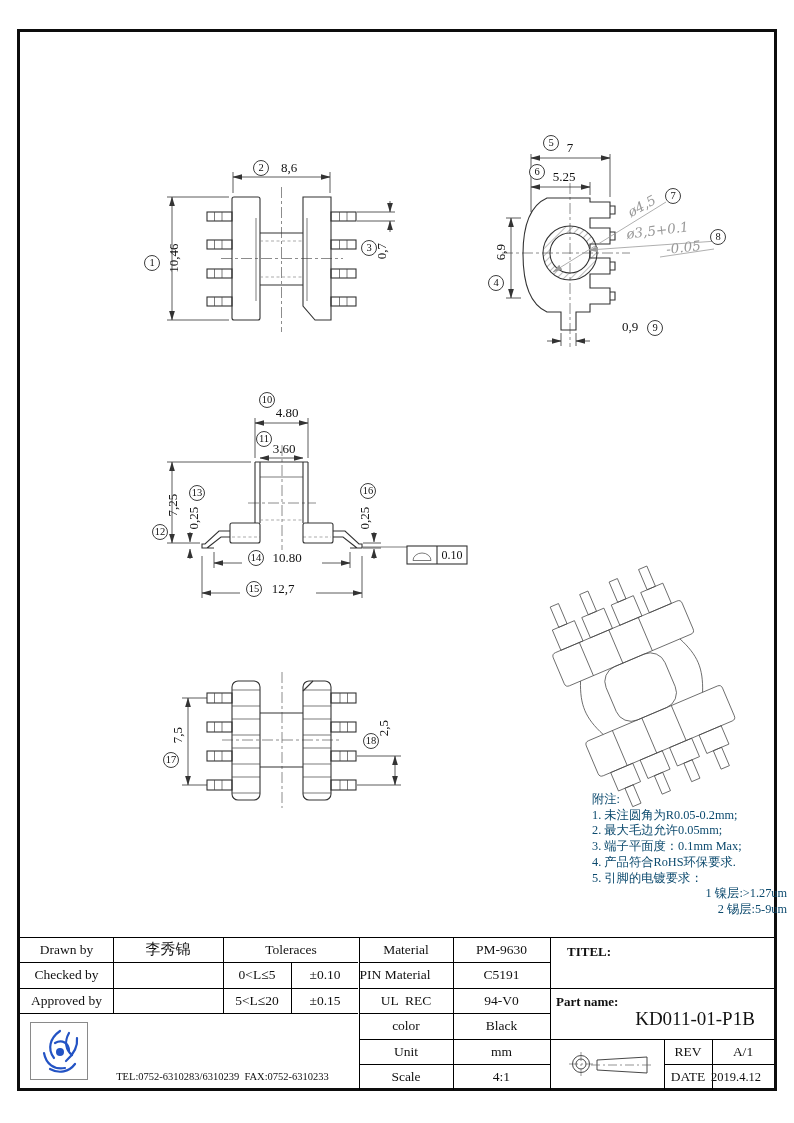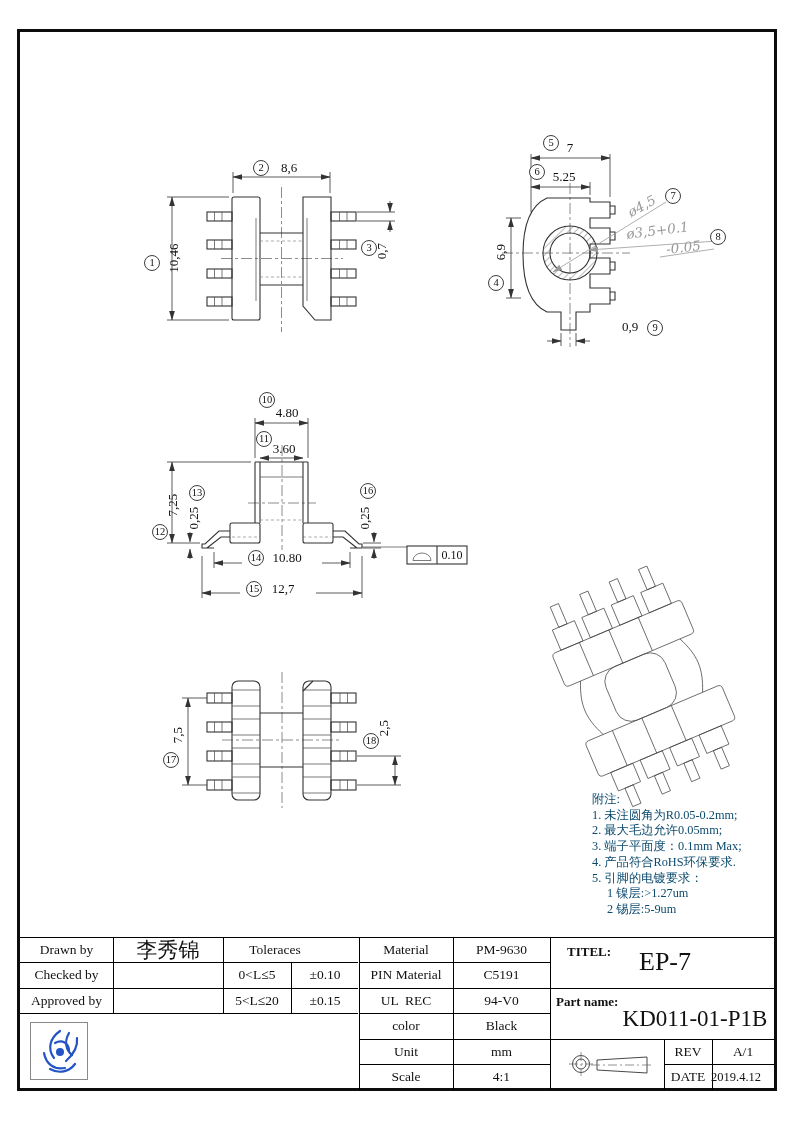--- a/index.html
+++ b/index.html
@@ -15,21 +15,21 @@
   .gy{stroke:#9a9a9a;}
   .cl{stroke:#666;stroke-width:0.75;fill:none;stroke-dasharray:11 3 3 3;}
   .hid{stroke:#888;stroke-width:0.7;fill:none;stroke-dasharray:3 2.5;}
   .dt{font:13px "Liberation Serif",serif;fill:#111;text-anchor:middle;}
   .gt{font:italic 13.5px "DejaVu Serif",serif;fill:#999;text-anchor:middle;}
   .bal circle{fill:#fff;stroke:#333;stroke-width:0.95;}
   .bal text{font:10.5px "Liberation Serif",serif;fill:#111;text-anchor:middle;}
   
   .notes{position:absolute;left:592px;top:792px;width:195px;
          font-size:12.3px;line-height:15.7px;color:#0c4a6e;}
-  .notes .ind{padding-left:15px;}
+  .notes .ind{padding-left:15px;text-align:right;}
   
   .tblock{position:absolute;left:20px;top:937px;width:754px;height:153px;border-radius:16px;}
   .cell{position:absolute;display:flex;align-items:center;justify-content:center;
         font-size:13.5px;color:#111;white-space:pre;box-sizing:border-box;}
   .cell.start{justify-content:flex-start;font-weight:bold;}
   .grid{stroke:#000;stroke-width:1;fill:none;shape-rendering:crispEdges;}
   .psym{stroke:#333;stroke-width:0.9;fill:none;}
   .pcl{stroke:#666;stroke-width:0.7;fill:none;stroke-dasharray:9 3 2 3;}
   .logo{position:absolute;left:10px;top:85px;width:58px;height:58px;
         border:1px solid #8a8a8a;box-sizing:border-box;background:#fff;}
@@ -318,60 +318,60 @@
       <g class="psym">
         <circle cx="561" cy="127" r="8.5"></circle>
           <circle cx="561" cy="127" r="5"></circle>
         <path class="pcl" d="M549,127 H573 M561,115 V139"></path>
         <path d="M577,123 L627,120 V136 L577,133 Z"></path>
         <path class="pcl" d="M571,128 H633"></path>
       </g>
     </svg>
 
     <div class="cell" style="left:0;top:0;width:93px;height:25.5px">Drawn by</div>
-    <div class="cell" style="left:93px;top:0;width:110px;height:25.5px;font-size:21px">李秀锦</div>
-    <div class="cell" style="left:187px;top:0;width:136px;height:25.5px">Toleraces</div>
+    <div class="cell" style="left:93px;top:0;width:110px;height:25.5px;font-size:15px">李秀锦</div>
+    <div class="cell" style="left:203px;top:0;width:136px;height:25.5px">Toleraces</div>
     <div class="cell" style="left:0;top:25.5px;width:93px;height:25.5px">Checked by</div>
     <div class="cell" style="left:93px;top:25.5px;width:110px;height:25.5px"></div>
     <div class="cell" style="left:203px;top:25.5px;width:68px;height:25.5px">0&lt;L≤5</div>
     <div class="cell" style="left:271px;top:25.5px;width:68px;height:25.5px">±0.10</div>
     <div class="cell" style="left:0;top:51px;width:93px;height:25.5px">Approved by</div>
     <div class="cell" style="left:93px;top:51px;width:110px;height:25.5px"></div>
     <div class="cell" style="left:203px;top:51px;width:68px;height:25.5px">5&lt;L≤20</div>
     <div class="cell" style="left:271px;top:51px;width:68px;height:25.5px">±0.15</div>
 
     <div class="cell" style="left:339px;top:0;width:94px;height:25.5px">Material</div>
     <div class="cell" style="left:433px;top:0;width:97px;height:25.5px">PM-9630</div>
-    <div class="cell" style="left:339px;top:25.5px;width:94px;height:25.5px">PIN Material</div>
+    <div class="cell" style="left:328px;top:25.5px;width:94px;height:25.5px">PIN Material</div>
     <div class="cell" style="left:433px;top:25.5px;width:97px;height:25.5px">C5191</div>
     <div class="cell" style="left:339px;top:51px;width:94px;height:25.5px">UL  REC</div>
     <div class="cell" style="left:433px;top:51px;width:97px;height:25.5px">94-V0</div>
     <div class="cell" style="left:339px;top:76.5px;width:94px;height:25.5px">color</div>
     <div class="cell" style="left:433px;top:76.5px;width:97px;height:25.5px">Black</div>
     <div class="cell" style="left:339px;top:102px;width:94px;height:25.5px">Unit</div>
     <div class="cell" style="left:433px;top:102px;width:97px;height:25.5px">mm</div>
     <div class="cell" style="left:339px;top:127.5px;width:94px;height:25.5px">Scale</div>
     <div class="cell" style="left:433px;top:127.5px;width:97px;height:25.5px">4:1</div>
 
     <div class="cell start" style="left:547px;top:6px;width:70px;height:18px;font-size:13px">TITEL:</div>
-    <div class="cell" style="left:575px;top:10px;width:140px;height:30px;font-size:26px">EP-7</div>
     <div class="cell start" style="left:536px;top:56px;width:100px;height:18px;font-size:13px">Part name:</div>
-    <div class="cell" style="left:595px;top:70px;width:160px;height:24px;font-size:23px">KD011-01-P1B</div>
+    <div class="cell" style="left:595px;top:70px;width:160px;height:24px;font-size:19px">KD011-01-P1B</div>
     <div class="cell" style="left:644px;top:102px;width:48px;height:25.5px">REV</div>
     <div class="cell" style="left:692px;top:102px;width:62px;height:25.5px">A/1</div>
     <div class="cell" style="left:644px;top:127.5px;width:48px;height:25.5px">DATE</div>
     <div class="cell" style="left:692px;top:127.5px;width:48px;height:25.5px;font-size:12.5px">2019.4.12</div>
 
     <div class="logo">
       <svg width="56" height="56" viewBox="0 0 56 56">
         <g stroke="#2353c4" fill="none" stroke-width="2.2" stroke-linecap="round">
           <path d="M29,8 C19,15 16,26 23,35"></path>
           <path d="M38,10 C33,19 35,27 41,32"></path>
           <path d="M46,15 C47,24 43,31 35,38"></path>
           <path d="M13,30 C15,41 23,47 34,45"></path>
           <path d="M44,41 C38,49 28,51 19,46"></path>
           <path d="M24,20 C31,16 38,20 38,28"></path>
         </g>
         <circle cx="29" cy="29" r="4" fill="#2353c4"></circle>
       </svg>
     </div>
+    <div class="cell" style="left:70px;top:131px;width:265px;height:16px;font-size:10.5px">TEL:0752-6310283/6310239  FAX:0752-6310233</div>
   </div>
 </div>
 
 </body></html>

